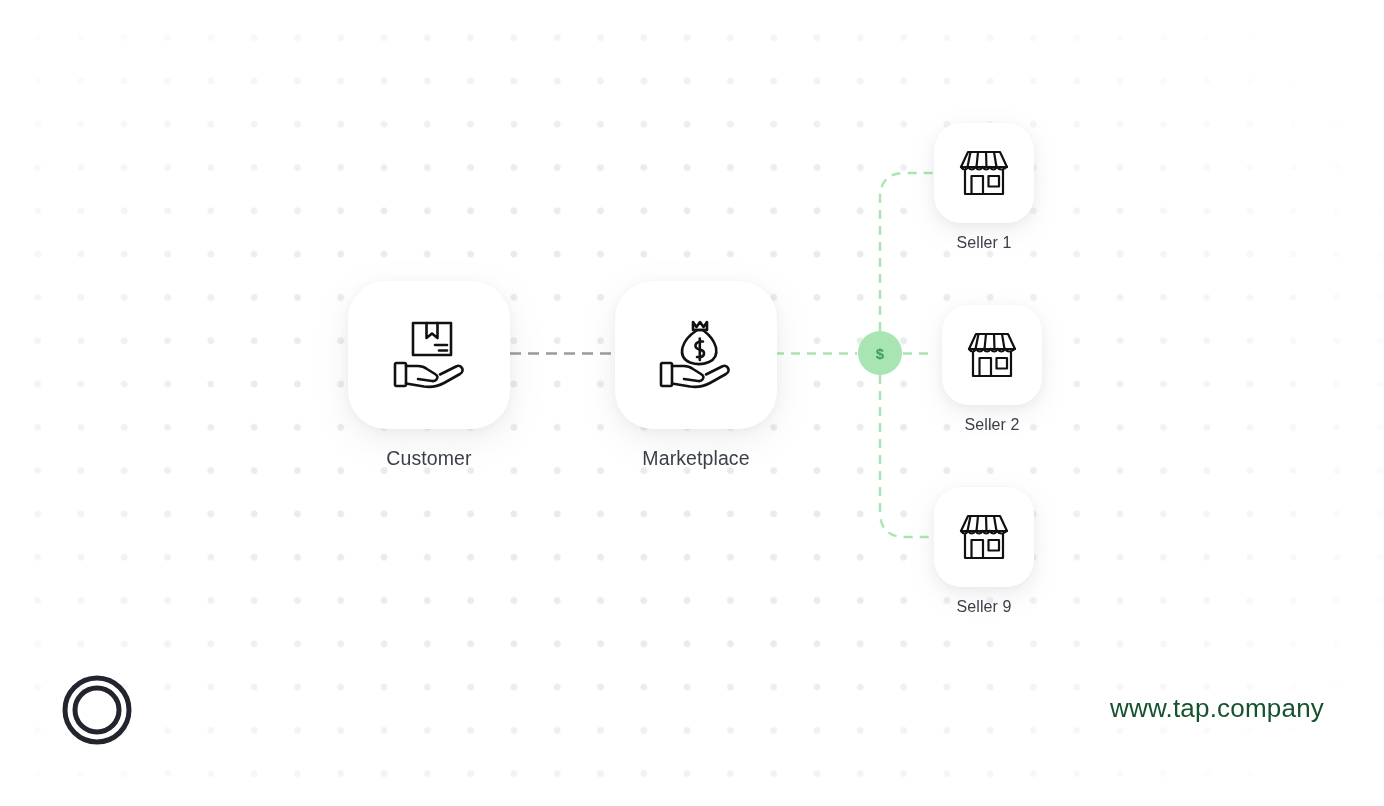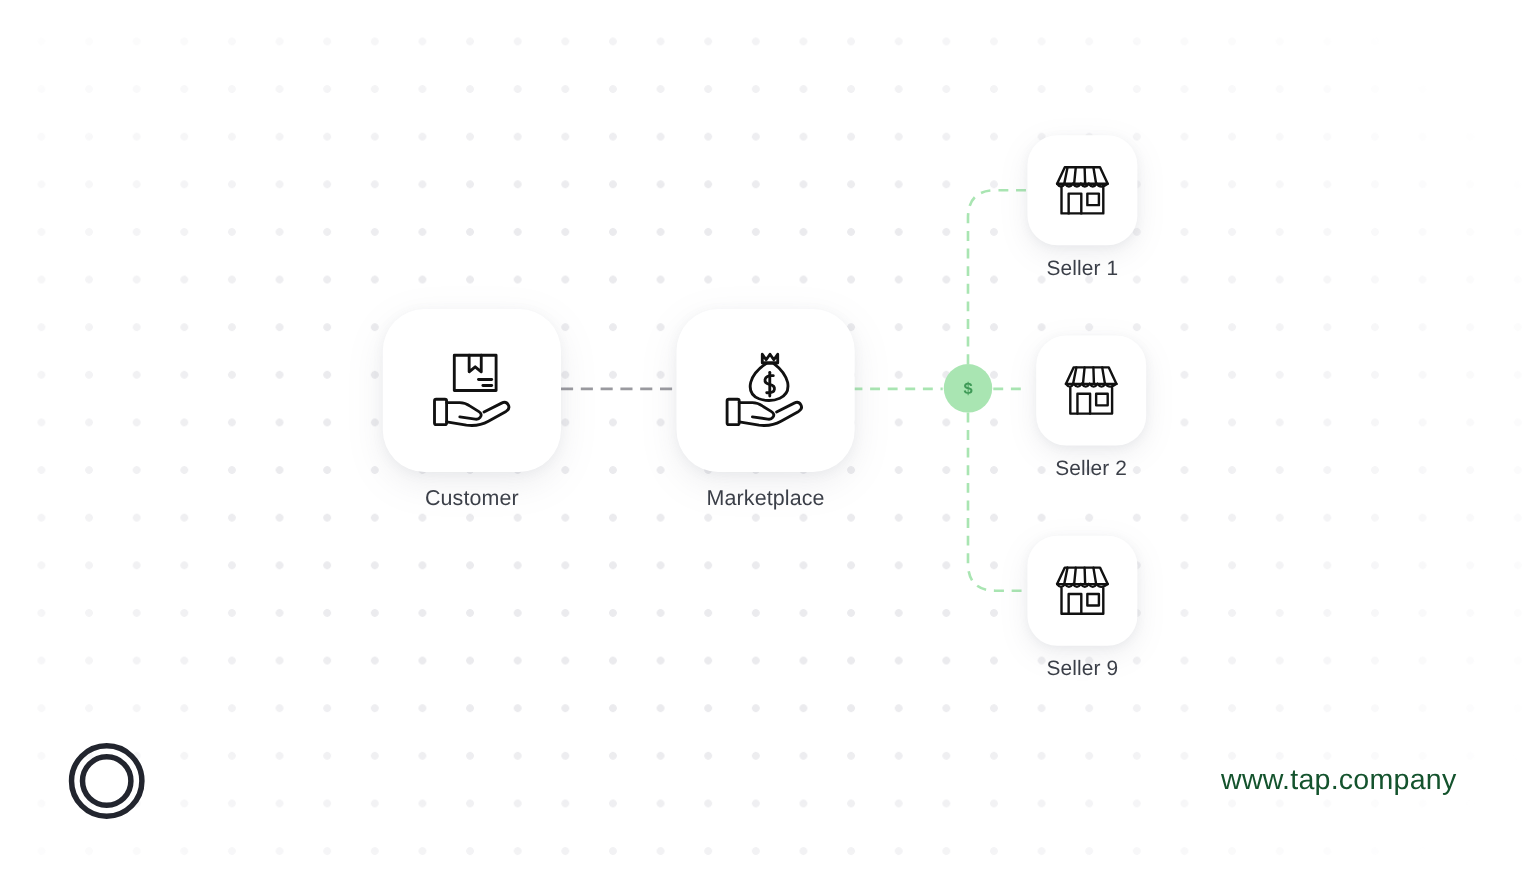--- a/index.html
+++ b/index.html
@@ -63,30 +63,30 @@
     border-radius: 38px;
   }
   .card-sm {
     width: 100px;
     height: 100px;
     border-radius: 27px;
     box-shadow: 0 8px 26px rgba(120,125,140,0.13),
                 0 2px 8px rgba(120,125,140,0.07);
   }
   .node-label {
-    margin-top: 13px;
+    margin-top: 18px;
     text-align: center;
     font-size: 19.5px;
     letter-spacing: 0.1px;
     color: #3b3f48;
     white-space: nowrap;
   }
   .node-label-sm {
     margin-top: 11px;
-    font-size: 19px;
+    font-size: 16px;
   }
 
   
   #money-hub {
     position: absolute;
     left: 858px;
     top: 331px;
     width: 44px;
     height: 44px;
     border-radius: 50%;

